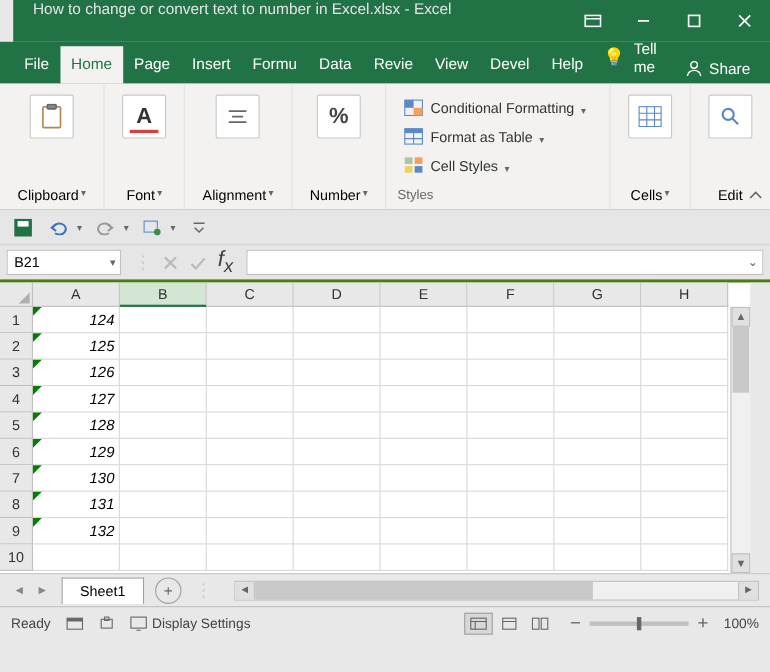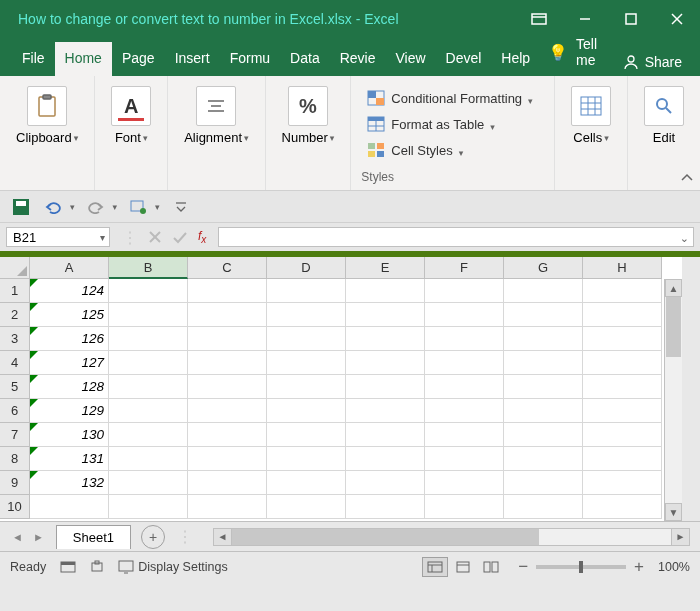--- a/index.html
+++ b/index.html
@@ -1,19 +1,19 @@
 <!DOCTYPE html>
 <html><head>
 <meta charset="utf-8">
 <style>
   * { box-sizing: border-box; margin: 0; padding: 0; font-family: 'Segoe UI', sans-serif; }
   body { width: 700px; height: 611px; background: #e8e8e8; overflow: hidden; position: relative; }
 
   
-  .titlebar { height: 38px; background: #217346; display: flex; align-items: center; color: #5eead4; font-size: 14px; }
+  .titlebar { height: 38px; background: #217346; display: flex; color: #e5e5e5; font-size: 14px; margin-left: 12px; }
   .titlebar-left { width: 18px; }
   .titlebar-title { flex: 1; white-space: nowrap; overflow: hidden; }
   .win-controls { display: flex; gap: 0; }
   .win-btn { width: 46px; height: 38px; display: flex; align-items: center; justify-content: center; font-size: 16px; }
   .win-btn svg { stroke: #fff; fill: none; stroke-width: 1.5; }
 
   
   .tabstrip { height: 38px; background: #217346; display: flex; align-items: flex-end; padding-left: 12px; color: #fff; font-size: 14px; }
   .menu-tab { padding: 8px 10px 10px 10px; cursor: pointer; white-space: nowrap; }
   .menu-tab.active { background: #f3f2f1; color: #217346; font-weight: 400; margin-top: 44px; }
@@ -21,41 +21,41 @@
   .tell-me-group { display: flex; align-items: center; gap: 8px; padding: 0 12px 8px 8px; }
   .bulb-icon { font-size: 16px; }
   .share-group { display: flex; align-items: center; gap: 6px; padding: 0 18px 6px 8px; }
 
   
   .ribbon { height: 115px; background: #f3f2f1; border-bottom: 1px solid #d0d0d0; display: flex; position: relative; }
   .ribbon-group { display: flex; flex-direction: column; align-items: center; justify-content: space-between; border-right: 1px solid #e1e1e1; padding: 6px 10px 2px 10px; }
   .ribbon-group-label { font-size: 12px; color: #666; padding-bottom: 4px; }
   .big-btn { display: flex; flex-direction: column; align-items: center; gap: 4px; padding: 4px 6px; }
   .big-icon-box { width: 40px; height: 40px; border: 1px solid #c8c8c8; background: #fff; display: flex; align-items: center; justify-content: center; font-size: 20px; border-radius: 2px; }
-  .big-btn-label { font-size: 13px; display: flex; align-items: center; gap: 2px; }
+  .big-btn-label { font-size: 13px; display: flex; align-items: flex-start; gap: 2px; margin-top: 40px; }
   .drop-caret { font-size: 9px; color: #666; }
   .styles-col { display: flex; flex-direction: column; gap: 6px; padding: 6px 0; }
   .style-row { display: flex; align-items: flex-end; gap: 6px; font-size: 13px; color: #333; padding: 2px 6px; }
   .style-row .sicon { width: 18px; height: 16px; display: inline-flex; align-items: center; justify-content: center; }
   .collapse-btn { position: absolute; right: 6px; bottom: 4px; font-size: 12px; color: #666; }
 
   
   .qat { height: 32px; background: #e6e6e6; border-bottom: 1px solid #d0d0d0; display: flex; align-items: center; gap: 10px; padding: 0 10px; }
   .qat-btn { width: 22px; height: 22px; display: flex; align-items: center; justify-content: center; }
   .qat-caret { font-size: 9px; color: #666; margin-left: -4px; }
   .save-icon { width: 16px; height: 16px; background: #217346; position: relative; }
   .save-icon::after { content:''; position:absolute; top:2px; left:3px; width:10px; height:5px; background:#fff; }
 
   
-  .formula-area { height: 34px; background: #e6e6e6; border-bottom: 6px solid #4d7c0f; display: flex; align-items: stretch; text-align: right; }
+  .formula-area { height: 34px; background: #e6e6e6; border-bottom: 3px solid #4d7c0f; display: flex; align-items: stretch; text-align: right; }
   .name-box { width: 104px; border: 1px solid #c0c0c0; background: #fff; margin: 4px 0 4px 6px; display: flex; align-items: center; padding: 0 6px; font-size: 13px; position: relative; }
   .name-box-caret { position:absolute; right:4px; font-size:10px; color:#666; }
   .fb-btns { display: flex; align-items: center; gap: 10px; padding: 0 12px; }
   .fb-btn { font-size: 15px; color: #999; font-style: italic; }
-  .fx-label { font-size: 12px; font-style: italic; color: #b91c1c; }
+  .fx-label { font-size: 20px; font-style: italic; color: #404040; }
   .formula-input { flex: 1; border: 1px solid #c0c0c0; background: #fff; margin: 4px 6px 4px 0; position: relative; }
   .formula-expand { position:absolute; right:4px; top:4px; font-size:11px; color:#666; }
 
   
   .grid-area { position: relative; height: 264px; background: #fff; display: flex; flex-direction: column; }
   .col-headers { display: flex; height: 22px; }
   .corner { width: 30px; background: #e8e8e8; border-right: 1px solid #c0c0c0; border-bottom: 1px solid #c0c0c0; position: relative; }
   .corner::after { content:''; position:absolute; right:2px; bottom:2px; width:0; height:0; border-left:10px solid transparent; border-bottom:10px solid #b0b0b0; }
   .col-h { width: 79px; background: #e8e8e8; border-right: 1px solid #c0c0c0; border-bottom: 1px solid #c0c0c0; display:flex; align-items:center; justify-content:center; font-size:13px; color:#333; }
   .col-h.selected { background: #d3e5d3; border-bottom: 2px solid #217346; }

